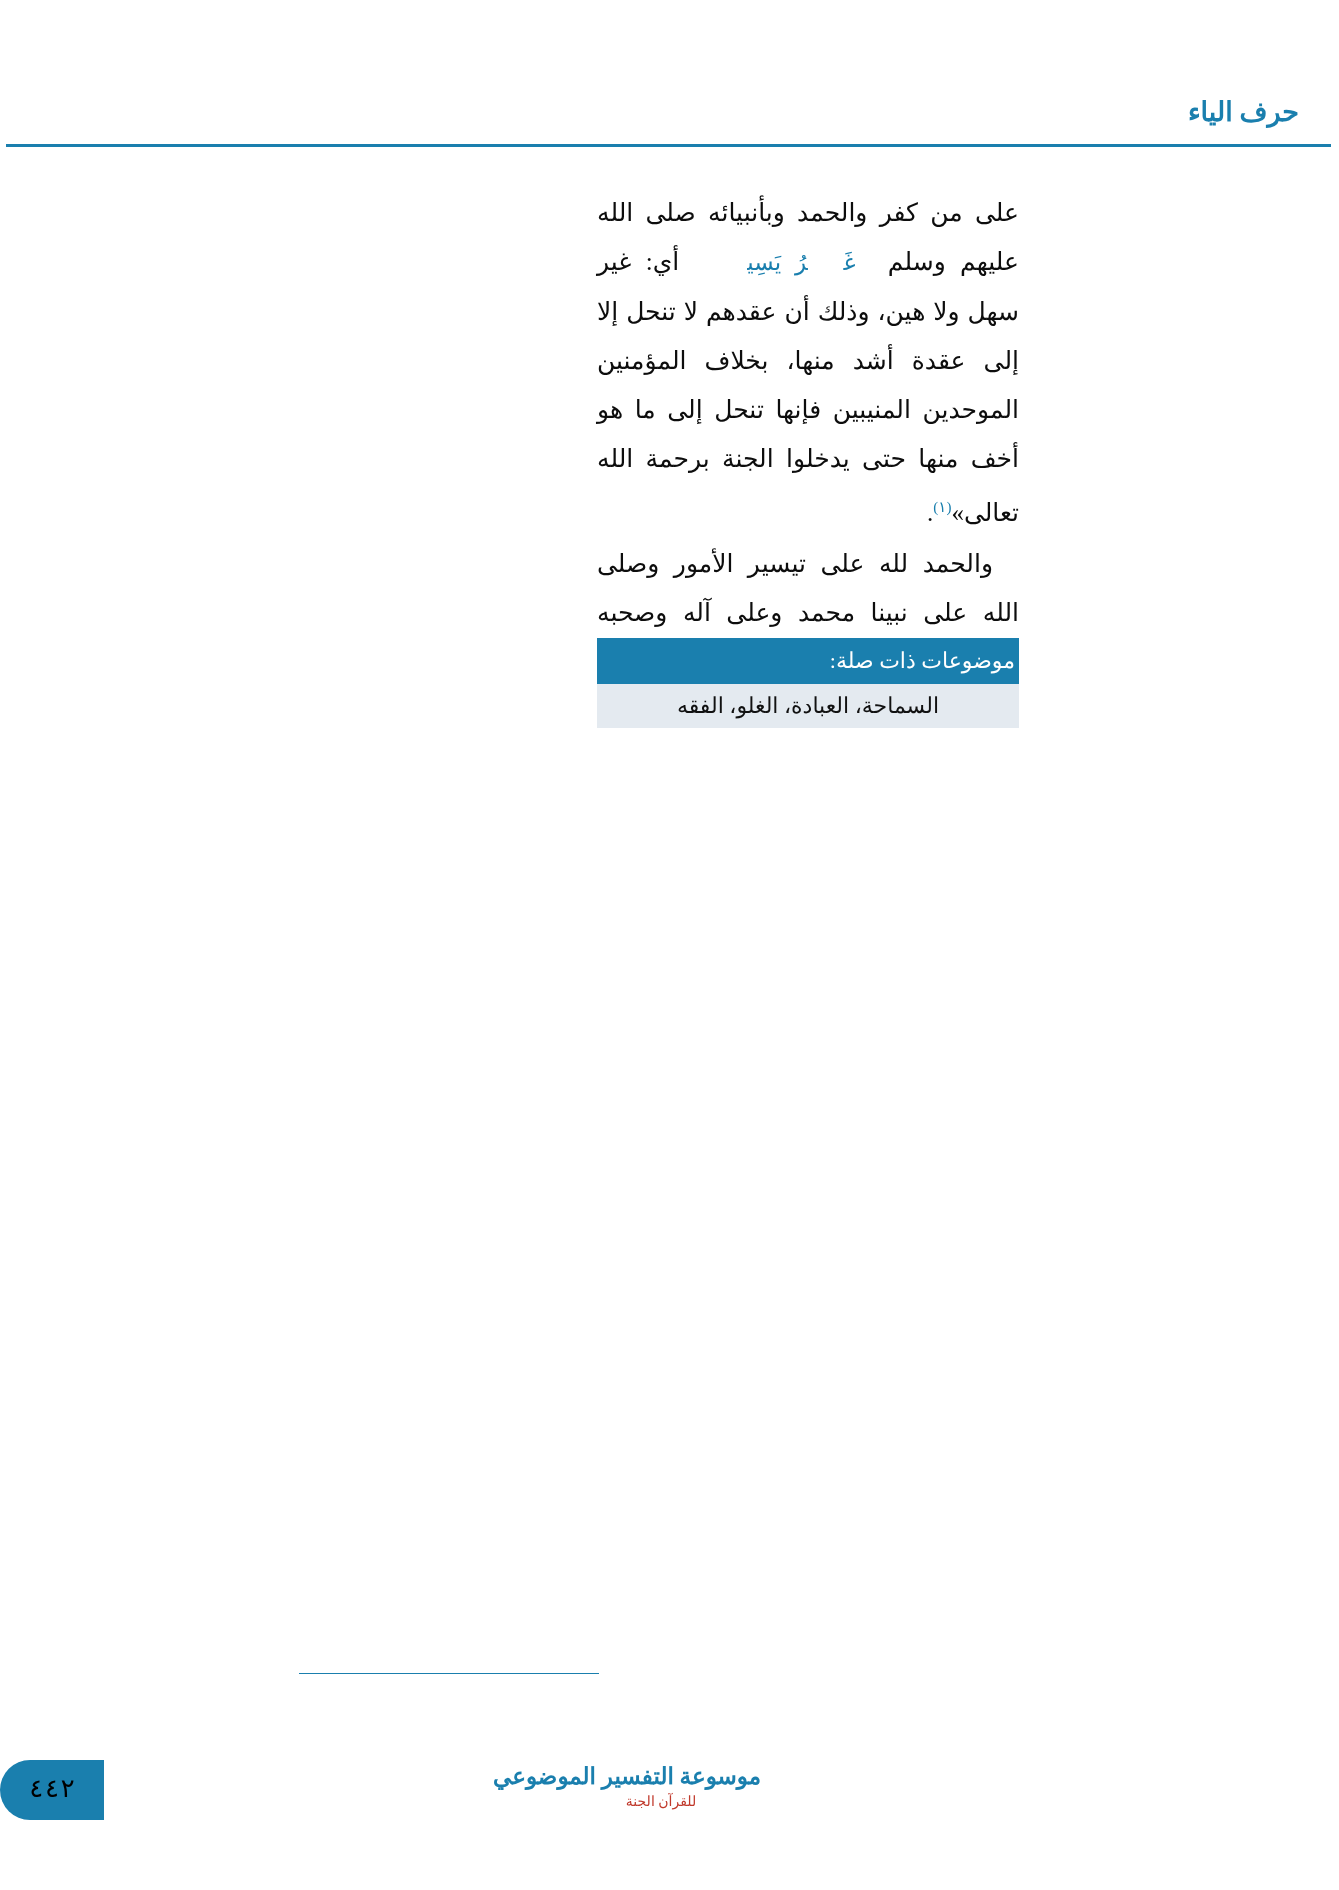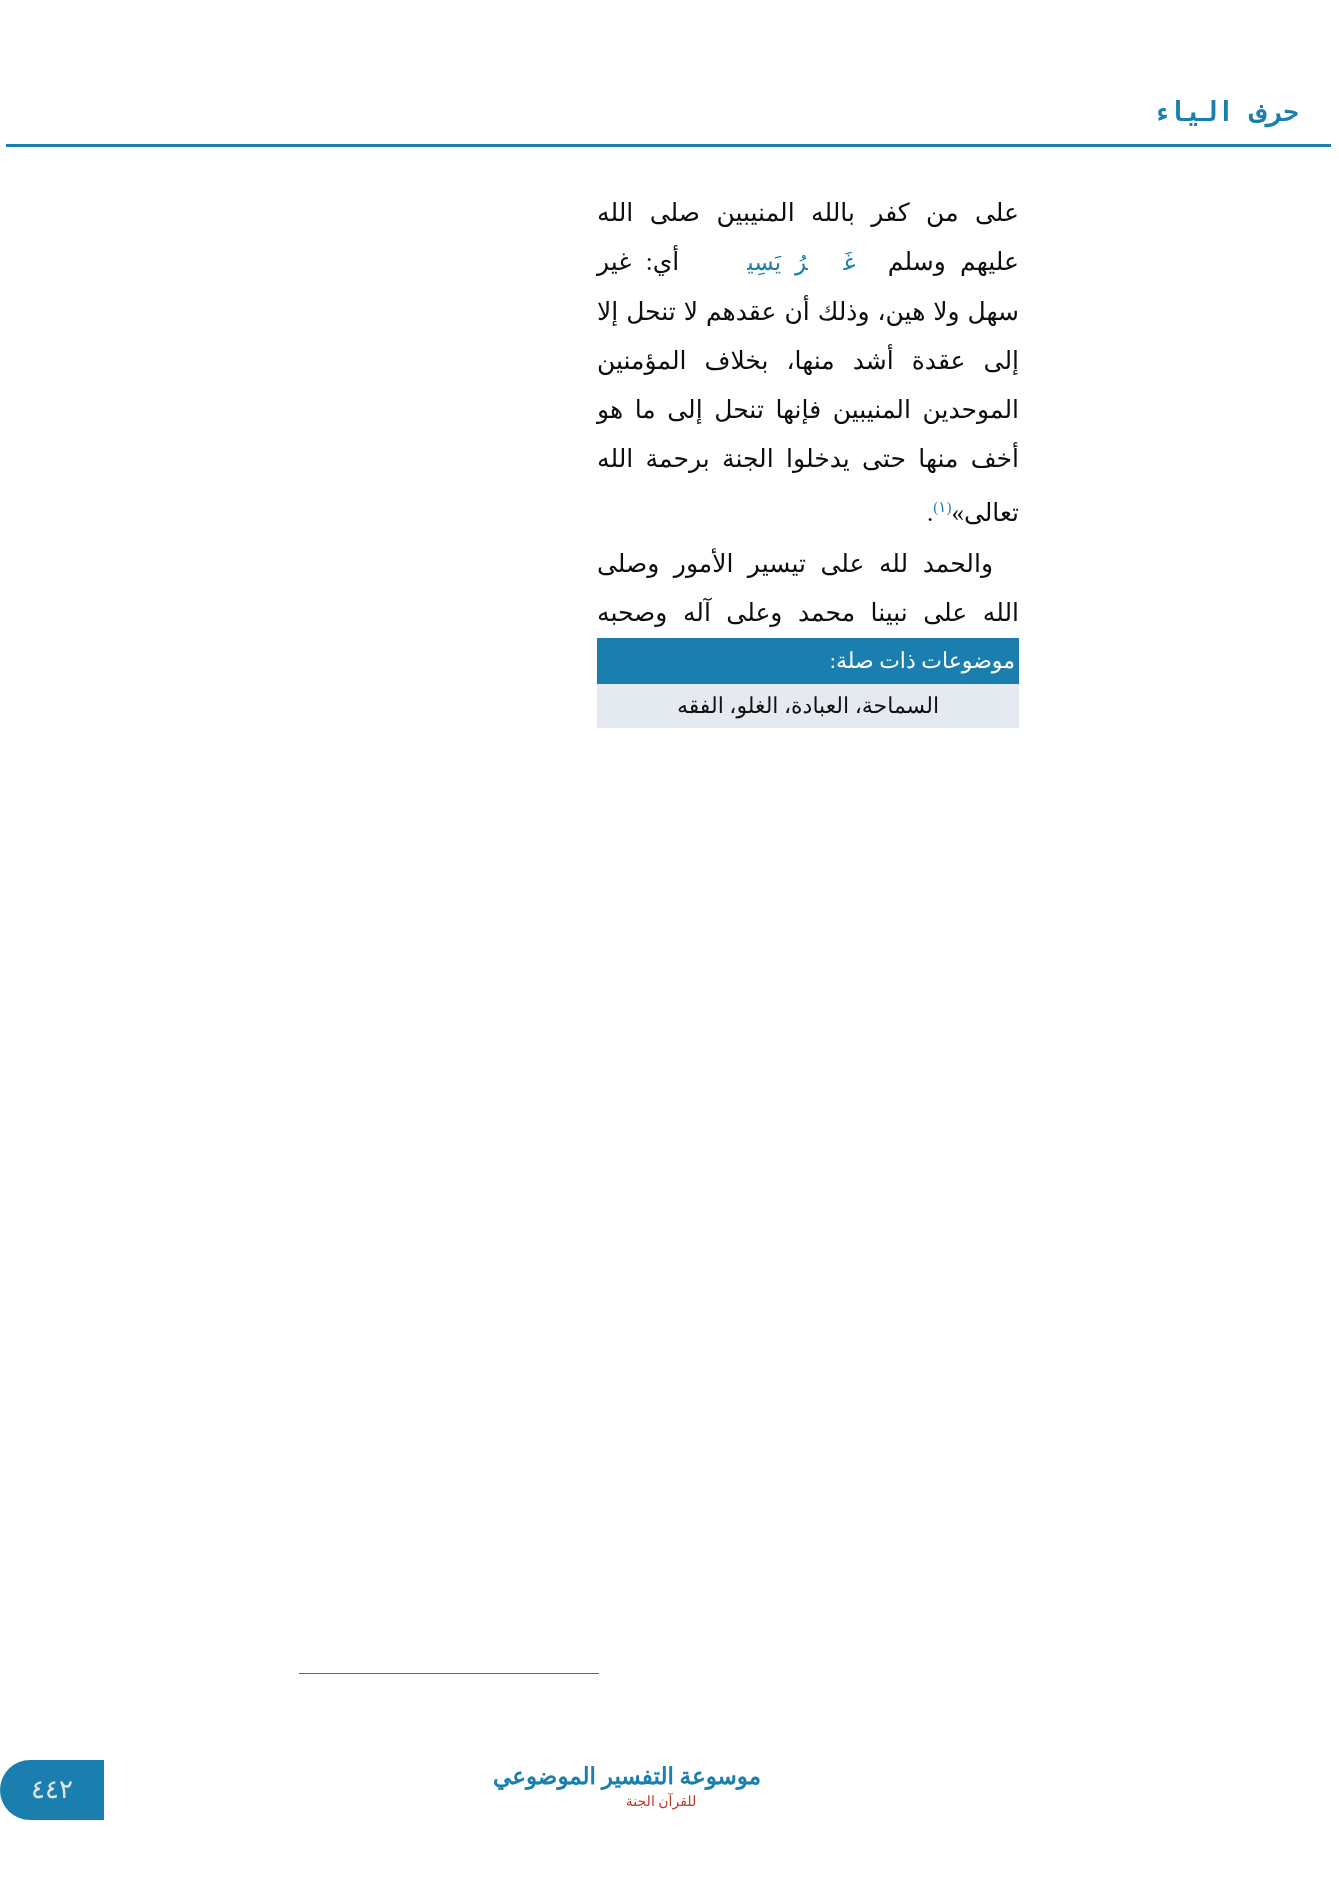--- a/index.html
+++ b/index.html
@@ -30,21 +30,21 @@
     height: 60px;
   }
   .header-title {
     position: absolute;
     top: 0;
     right: 40px;
     font-size: 27px;
     color: #1a7fae;
     font-weight: 700;
     letter-spacing: 0px;
-    font-family: Liberation Mono, monospace;
+    font-family: Liberation Serif, serif;
   }
   .header-rule {
     position: absolute;
     top: 48px;
     right: 8px;
     width: 1325px;
     height: 3px;
     background: #1a7fae;
   }
 
@@ -166,40 +166,41 @@
   }
   .page-number {
     position: absolute;
     top: 1760px;
     right: 1235px;
     width: 104px;
     height: 60px;
     background: #1a7fae;
     border-top-left-radius: 30px;
     border-bottom-left-radius: 30px;
-    color: #e5e5e5;
+    color: #000000;
     font-size: 26px;
     line-height: 60px;
     text-align: center;
     direction: rtl;
+    font-family: Liberation Mono, monospace;
   }
 </style>
 </head>
 <body>
 
 <div class="page">
 
   <div class="header">
     <div class="header-title">حرف الياء</div>
     <div class="header-rule"></div>
   </div>
 
   <div class="content">
 
-    <p class="para"><span>على من كفر بالله المنيبين صلى الله عليهم وسلم </span><span class="quran">﴿غَيۡرُ يَسِيرٖ﴾</span><span> أي: غير سهل ولا هين، وذلك أن عقدهم لا تنحل إلا إلى عقدة أشد منها، بخلاف المؤمنين الموحدين المنيبين فإنها تنحل إلى ما هو أخف منها حتى يدخلوا الجنة برحمة الله تعالى»</span><span class="footnote-ref">(١)</span><span>.</span></p>
+    <p class="para"><span>على من كفر والحمد وبأنبيائه صلى الله عليهم وسلم </span><span class="quran">﴿غَيۡرُ يَسِيرٖ﴾</span><span> أي: غير سهل ولا هين، وذلك أن عقدهم لا تنحل إلا إلى عقدة أشد منها، بخلاف المؤمنين الموحدين المنيبين فإنها تنحل إلى ما هو أخف منها حتى يدخلوا الجنة برحمة الله تعالى»</span><span class="footnote-ref">(١)</span><span>.</span></p>
 
     <p class="para last-natural"><span class="indent"></span><span>والحمد لله على تيسير الأمور وصلى الله على نبينا محمد وعلى آله وصحبه أجمعين.</span></p>
 
   </div>
 
   <div class="related">
     <div class="related-head">موضوعات ذات صلة:</div>
     <div class="related-body">السماحة، العبادة، الغلو، الفقه</div>
   </div>
 

